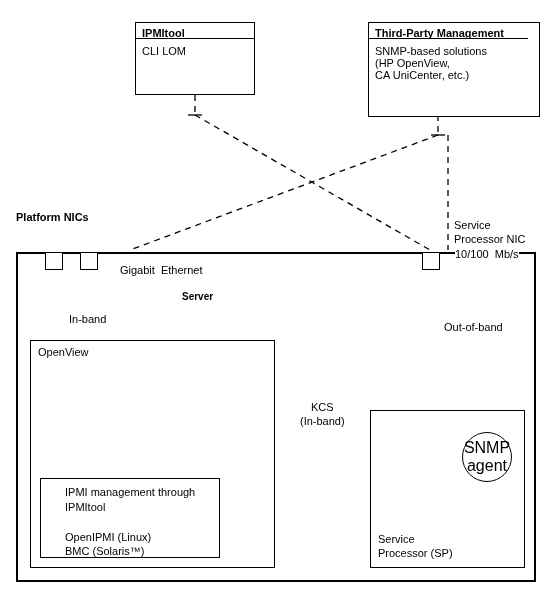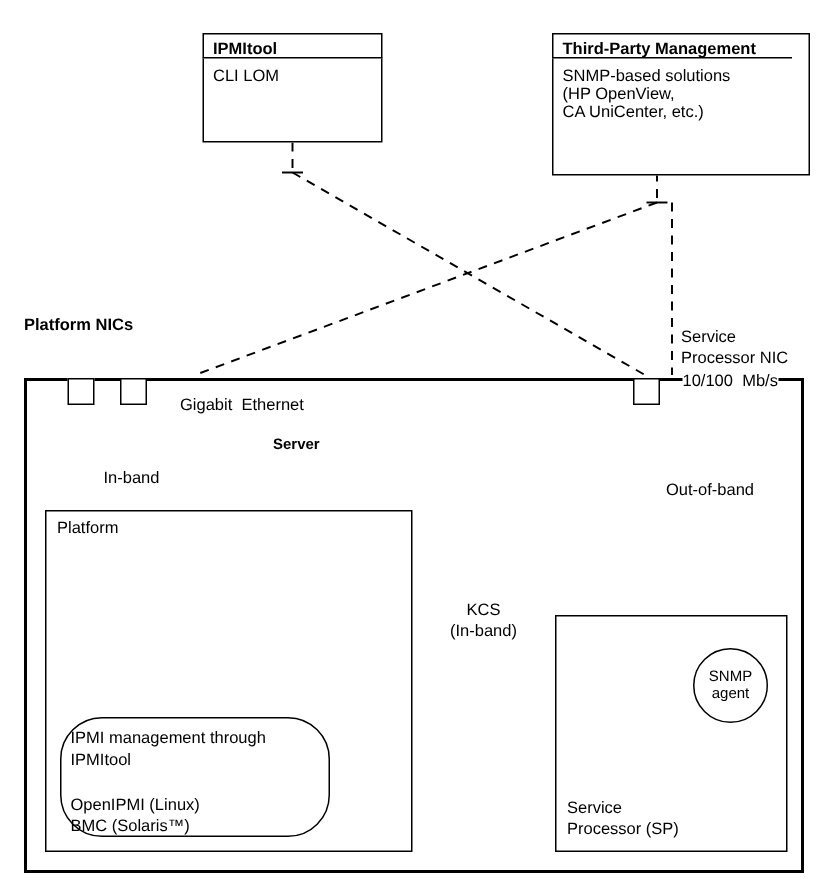--- a/index.html
+++ b/index.html
@@ -117,35 +117,35 @@
   <div class="box" style="left:422px; top:252px; width:18px; height:18px;"></div>
 
   <div class="label" style="left:120px; top:263px;">Gigabit  Ethernet</div>
   <div class="label" style="left:455px; top:247px;">10/100  Mb/s</div>
   <div class="label heading" style="left:182px; top:290px;">Server</div>
 
   <div class="label" style="left:69px; top:312px;">In-band</div>
   <div class="label" style="left:444px; top:320px;">Out-of-band</div>
 
   <div class="box" style="left:30px; top:340px; width:245px; height:228px;"></div>
-  <div class="label" style="left:38px; top:345px;">Platform</div>
+  <div class="label" style="left:38px; top:345px;">OpenView</div>
 
-  <div class="box" style="left:40px; top:478px; width:180px; height:80px; padding:6px 6px;border-radius:28px;">
+  <div class="box" style="left:40px; top:478px; width:180px; height:80px; padding:6px 24px;">
     <div style="white-space:pre; line-height:1.35;">IPMI management through
 IPMItool
 
 OpenIPMI (Linux)
 BMC (Solaris™)</div>
   </div>
 
   <div class="label" style="left:300px; top:400px; text-align:center;">KCS
 (In-band)</div>
 
   <div class="box" style="left:370px; top:410px; width:155px; height:158px;"></div>
   <div class="label" style="left:378px; top:532px;">Service
 Processor (SP)</div>
 
   <div class="circle" style="left:462px; top:432px; width:50px; height:50px;">
-    <span style="white-space:pre; text-align:center; font-size:10px;">SNMP
+    <span style="white-space:pre; text-align:center; font-size:16px;">SNMP
 agent</span>
   </div>
 
 </div>
 
 </body></html>

